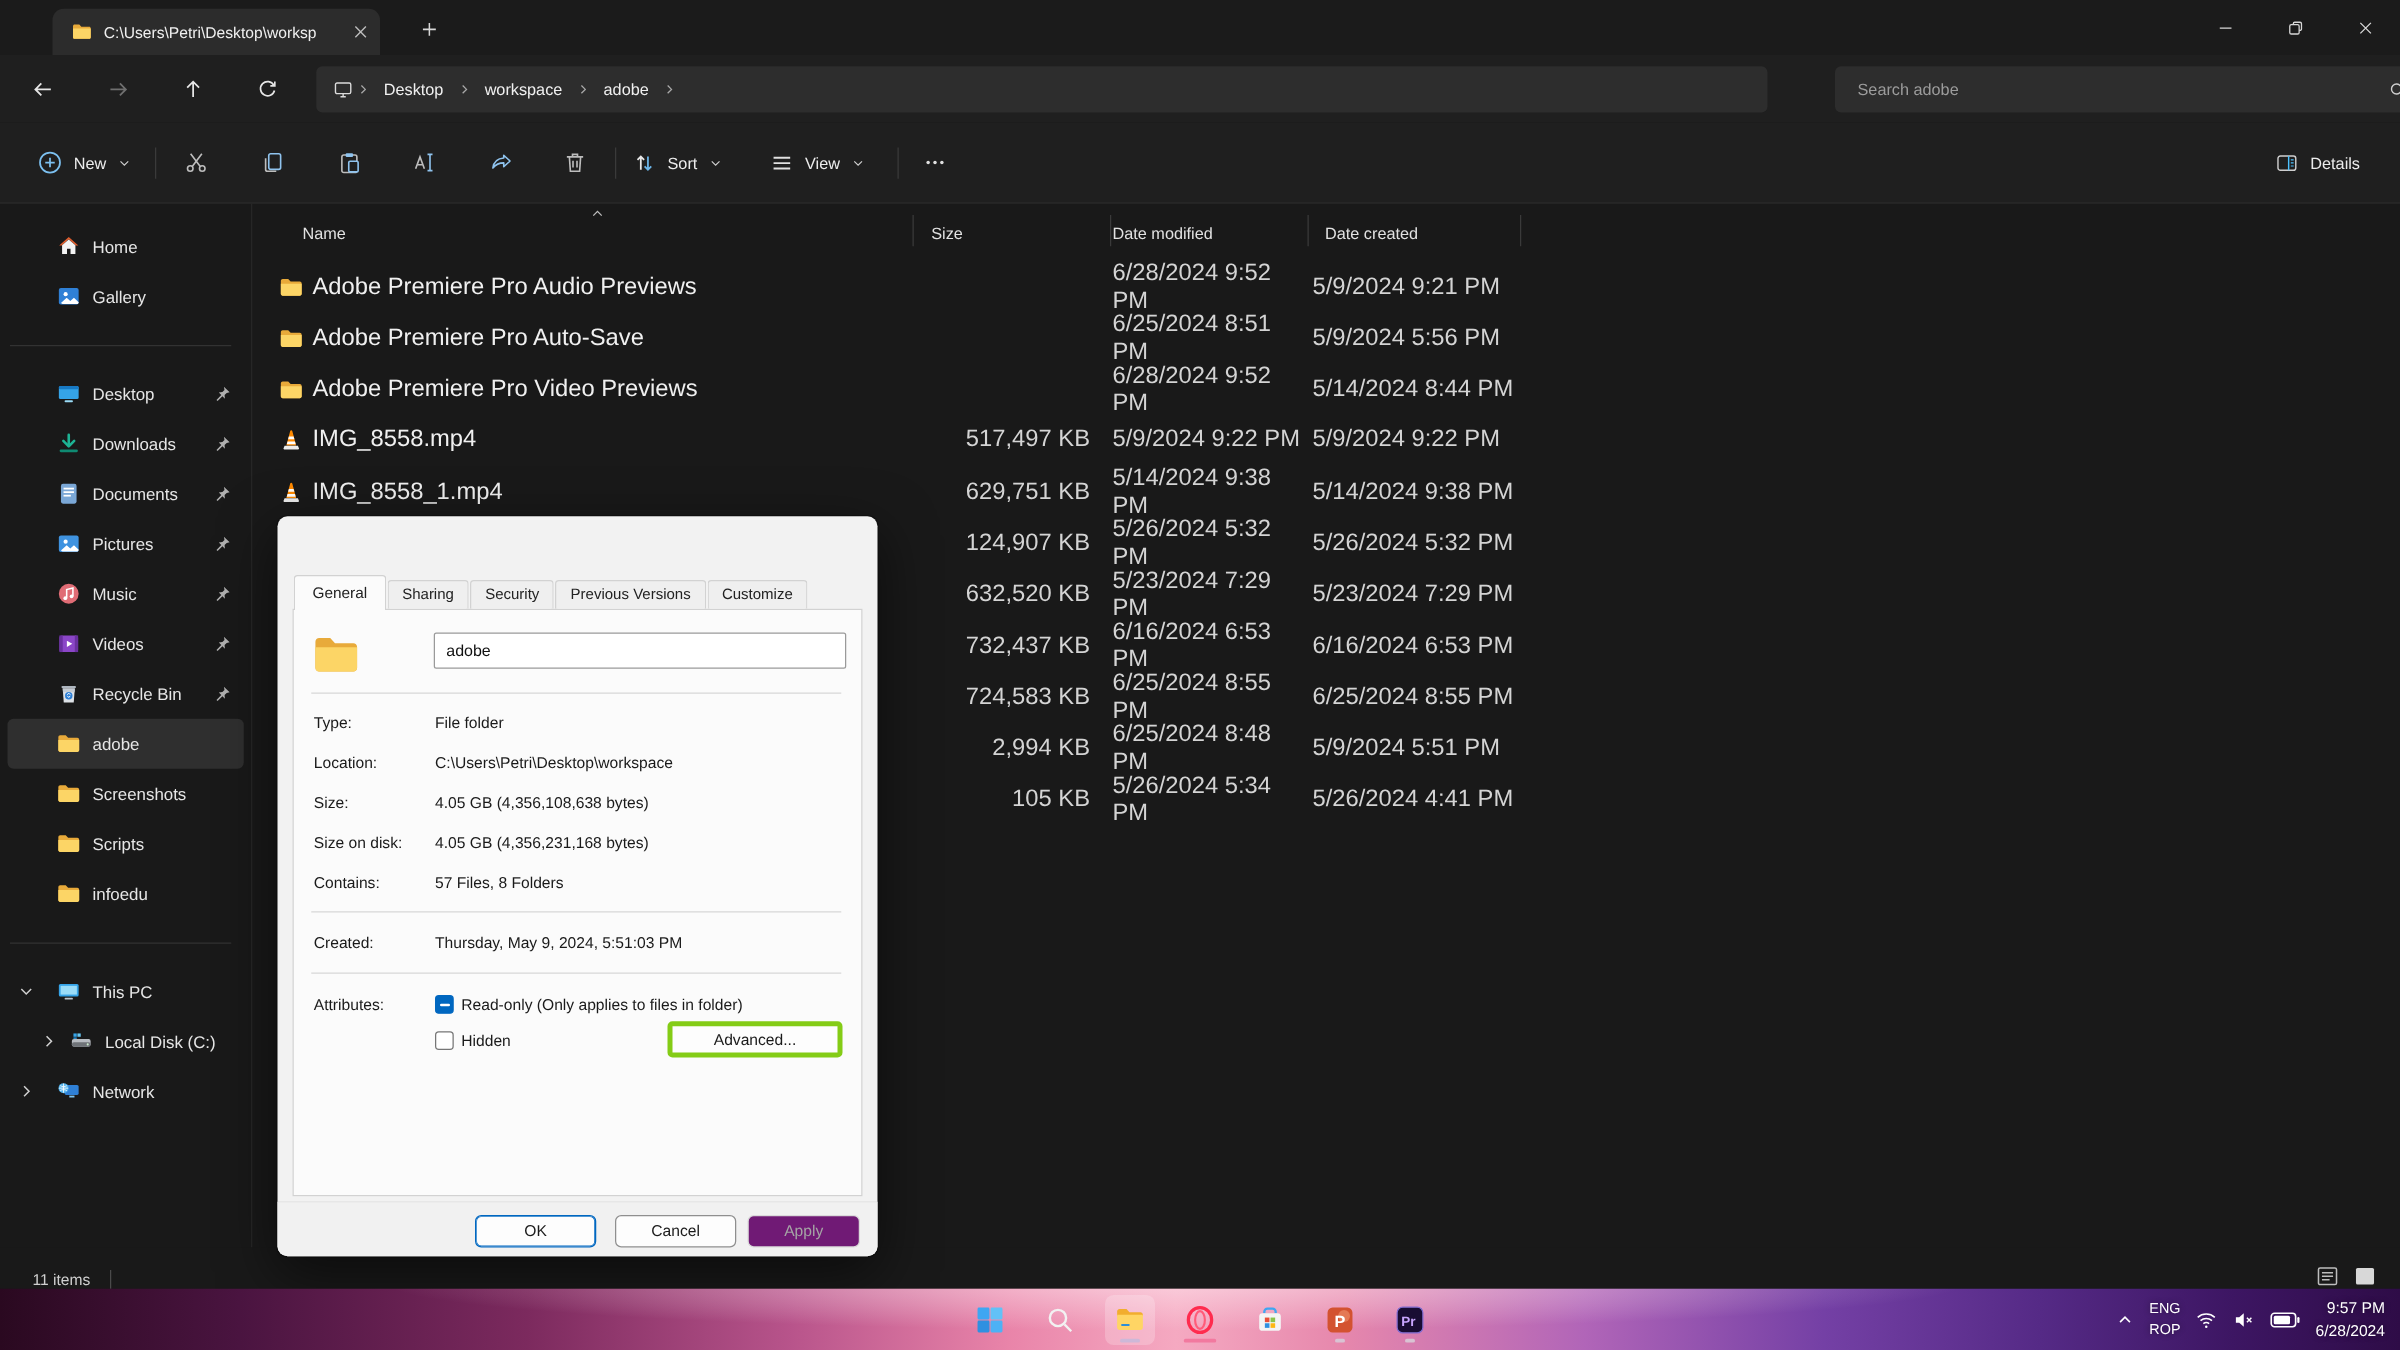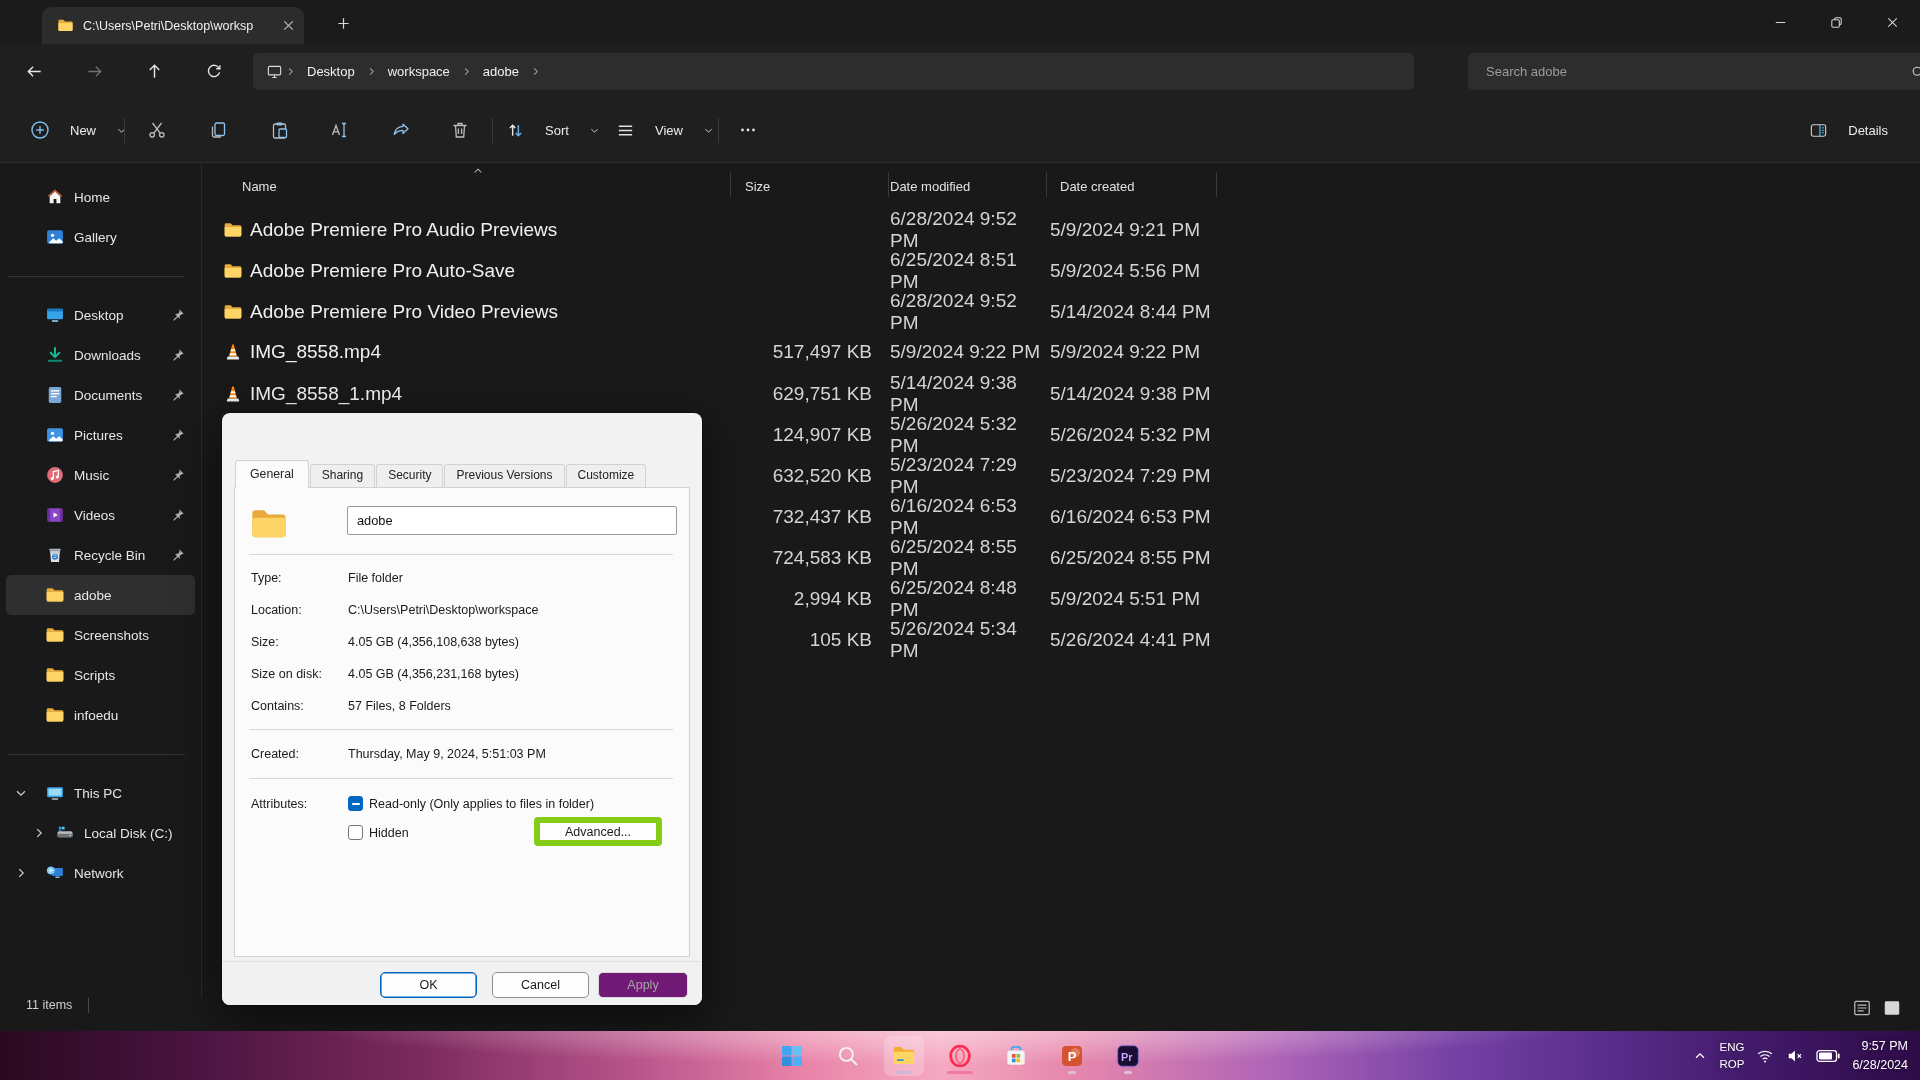--- a/index.html
+++ b/index.html
@@ -21,21 +21,21 @@
   #navbar{position:absolute;left:0;top:44px;width:100%;height:54px;background:#1f1f1f;display:flex;align-items:center;padding-left:17px;gap:26px}
   .nav-btn{width:34px;height:34px;display:flex;align-items:center;justify-content:center;border-radius:5px}
   #breadcrumb{position:absolute;left:253px;top:53px;width:1161px;height:37px;background:#2d2d2d;border-radius:5px;display:flex;align-items:center;padding-left:13px;font-size:13px;color:#f0f0f0}
   .crumb{padding:0 9px}
   .crumb-sep{width:11px;height:11px;margin:0 2px}
   #searchbox{position:absolute;left:1468px;top:53px;width:478px;height:37px;background:#2d2d2d;border-radius:5px;display:flex;align-items:center;padding-left:18px;font-size:13px;color:#9c9c9c}
   #searchbox .icon{position:absolute;right:20px}
 
   
   #toolbar{position:absolute;left:0;top:98px;width:100%;height:65px;background:#1f1f1f;border-bottom:1px solid #2e2e2e}
-  .tbg{position:absolute;top:0;height:64px;display:flex;align-items:center;gap:20px;font-size:13px;color:#ececec}
+  .tbg{position:absolute;top:0;height:64px;display:flex;align-items:center;gap:9px;font-size:13px;color:#ececec}
   .tb-sep{position:absolute;top:20px;width:1px;height:25px;background:#3a3a3a}
   .tb-icon-btn{position:absolute;top:14px;width:36px;height:36px;display:flex;align-items:center;justify-content:center;border-radius:5px}
 
   
   #sidebar{position:absolute;left:0;top:163px;width:202px;height:835px;border-right:1px solid #2b2b2b;padding-top:14px;background:#191919}
   .side-item{height:40px;display:flex;align-items:center;margin:0 6px;border-radius:5px;position:relative}
   .side-item.selected{background:#2f2f2f}
   .chev{width:14px;height:14px;margin-left:8px;display:inline-flex}
   .s-icon{margin-left:17px;display:inline-flex}
   .ind1 .chev{margin-left:26px}
@@ -55,21 +55,21 @@
   .col-sep{position:absolute;top:9px;width:1px;height:25px;background:#3a3a3a}
   #sort-caret{position:absolute;left:270px;top:2px}
   #rows{position:absolute;left:0;top:45px;right:0}
   .row{display:grid;grid-template-columns:528px 158px 158px 170px;height:41px;align-items:center;font-size:19px;color:#f0f0f0}
   .c-name{display:flex;align-items:center;gap:7px;padding-left:21px;white-space:nowrap;overflow:hidden}
   .c-size{text-align:right;padding-right:16px;color:#d4d4d4}
   .c-mod{padding-left:2px;color:#d4d4d4}
   .c-cre{padding-left:4px;color:#d4d4d4}
 
   
-  #statusbar{position:absolute;left:0;bottom:49px;height:33px;width:100%;background:#191919;display:flex;align-items:flex-start;padding:0 18px 0 26px;font-size:12.5px;color:#cfcfcf}
+  #statusbar{position:absolute;left:0;bottom:49px;height:33px;width:100%;background:#191919;display:flex;align-items:flex-end;padding:0 18px 0 26px;font-size:12.5px;color:#cfcfcf}
   .status-sep{width:1px;height:15px;background:#4a4a4a;margin-left:16px}
   .view-toggles{margin-left:auto;display:flex;gap:10px;align-items:center}
 
   
   #dialog{position:absolute;left:222px;top:413px;width:480px;height:592px;background:#f2f2f2;border-radius:8px;color:#1a1a1a;font-size:12.5px;box-shadow:0 14px 45px rgba(0,0,0,.55),0 0 0 1px rgba(0,0,0,.25);z-index:50}
   .dlg-titlebar{height:42px;display:flex;align-items:center;gap:9px;padding:0 10px 0 17px;font-size:12.5px;color:#111}
   .dlg-close{margin-left:auto;width:30px;height:30px;display:flex;align-items:center;justify-content:center;border-radius:4px}
   #dlg-tabs{position:absolute;left:13px;top:47px;display:flex;align-items:flex-end;gap:1px;z-index:3}
   .dlg-tab{background:#efefef;border:1px solid #d2d2d2;border-bottom:none;border-radius:3px 3px 0 0;padding:3px 11px 4px;height:23px;font-size:12px;color:#222}
   .dlg-tab.active{background:#fbfbfb;height:28px;padding:6px 14px;margin-bottom:-1px;font-size:12.3px}
@@ -77,21 +77,21 @@
   .dlg-name-icon{position:absolute;left:14px;top:16px}
   #dlg-name-input{position:absolute;left:112px;top:18px;width:330px;height:29px;border:1px solid #9a9a9a;border-radius:2px;background:#fff;font-size:12.8px;padding:0 9px;font-family:"Liberation Sans",sans-serif;color:#111}
   .dlg-sep{position:absolute;left:14px;right:16px;height:1px;background:#d8d8d8}
   .dlg-field{position:absolute;left:16px;right:14px;display:flex;height:18px;align-items:center}
   .f-label{width:97px;flex:none}
   .f-value{white-space:nowrap}
   .attr-row{position:absolute;left:113px;display:flex;align-items:center;gap:6px;height:17px}
   .cb{width:15px;height:15px;border-radius:3px;border:1px solid #767676;background:#fff;display:flex;align-items:center;justify-content:center}
   .cb.ind{background:#0067c0;border-color:#0067c0}
   .cb.ind span{width:8px;height:2px;background:#fff;border-radius:1px}
-  #dlg-advanced{position:absolute;left:299px;top:329px;width:128px;height:29px;background:#fdfdfd;border:6px solid #84cc16;border-radius:4px;font-size:12.5px;display:flex;align-items:center;justify-content:center}
+  #dlg-advanced{position:absolute;left:299px;top:329px;width:140px;height:29px;background:#fdfdfd;border:4px solid #84cc16;border-radius:4px;font-size:12.5px;display:flex;align-items:center;justify-content:center}
   .dlg-foot{position:absolute;left:0;right:0;top:548px;bottom:0;background:#f1f1f1;border-top:1px solid #e0e0e0;border-radius:0 0 8px 8px}
   .dlg-btn{position:absolute;top:559px;width:97px;height:26px;border-radius:5px;background:#fdfdfd;border:1px solid #8f8f8f;font-size:12.5px;display:flex;align-items:center;justify-content:center;z-index:4;color:#1a1a1a}
   #btn-ok{left:158px;border:1px solid #0067c0;box-shadow:inset 0 0 0 .6px #0067c0}
   #btn-cancel{left:270px}
   #btn-apply{left:376px;width:90px;color:#a5a5a5;border-color:#dadada;background:#701a75}
 
   
   #taskbar{position:absolute;left:0;bottom:0;width:100%;height:49px;z-index:100;
     background-image:radial-gradient(55% 130% at 49% -10%,rgba(255,236,242,.55),rgba(255,255,255,0) 60%),
     linear-gradient(90deg,#2a0920 0%,#4a1440 10%,#7c2a5e 22%,#b8548b 33%,#e984a9 42%,#f5a9c1 49%,#e687ac 56%,#b165b8 66%,#7440a5 76%,#552a86 85%,#3d1663 93%,#2e0c47 100%)}

